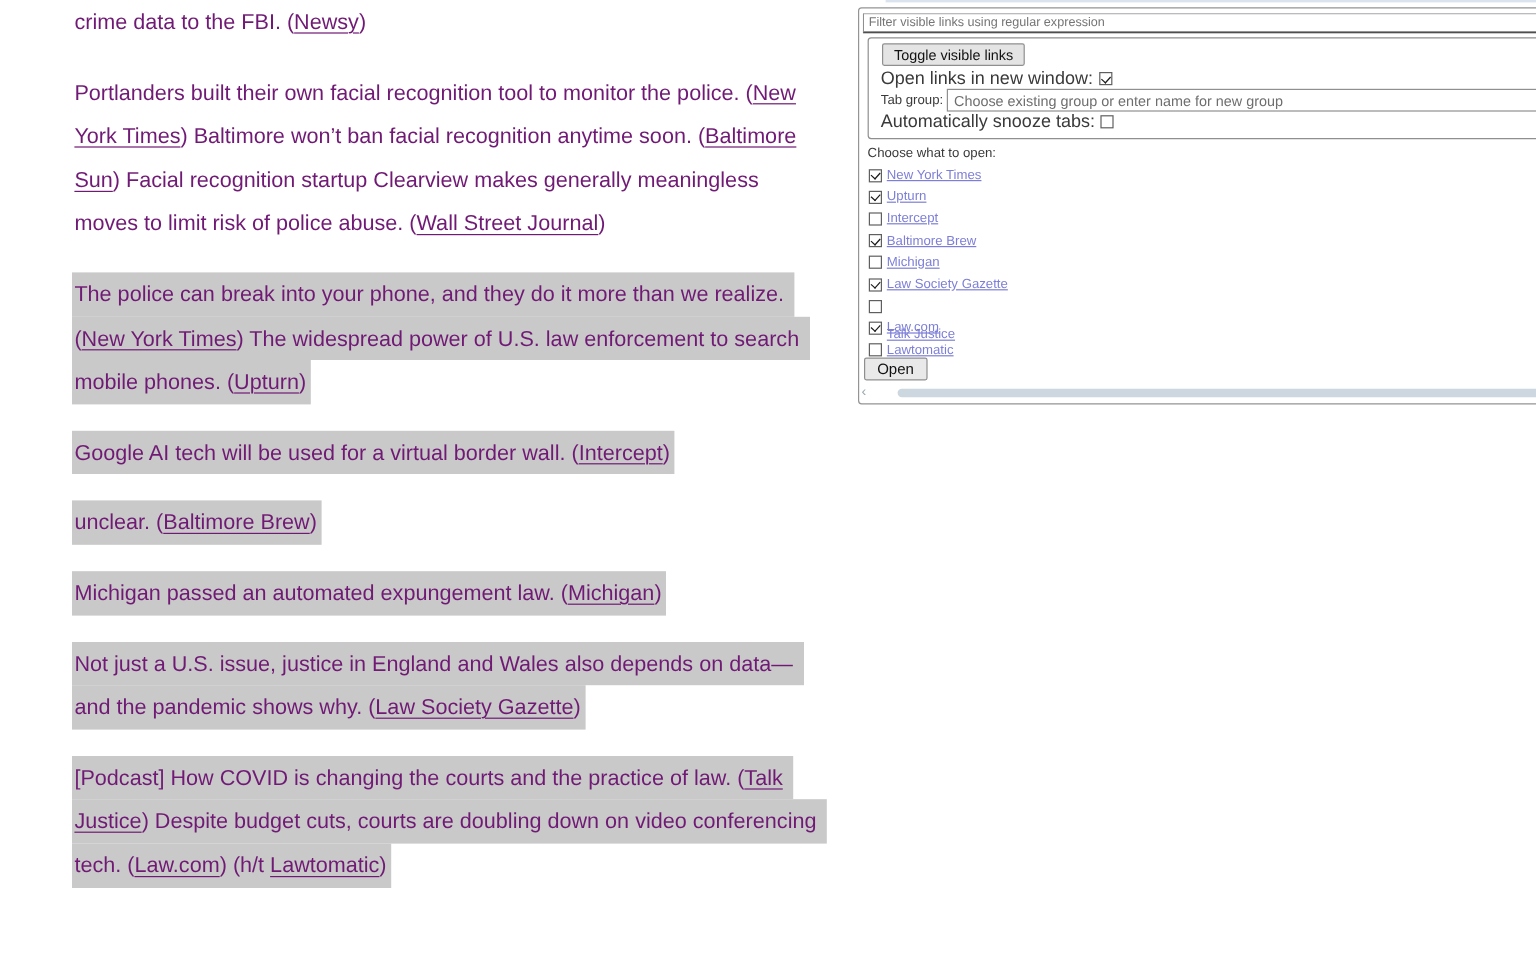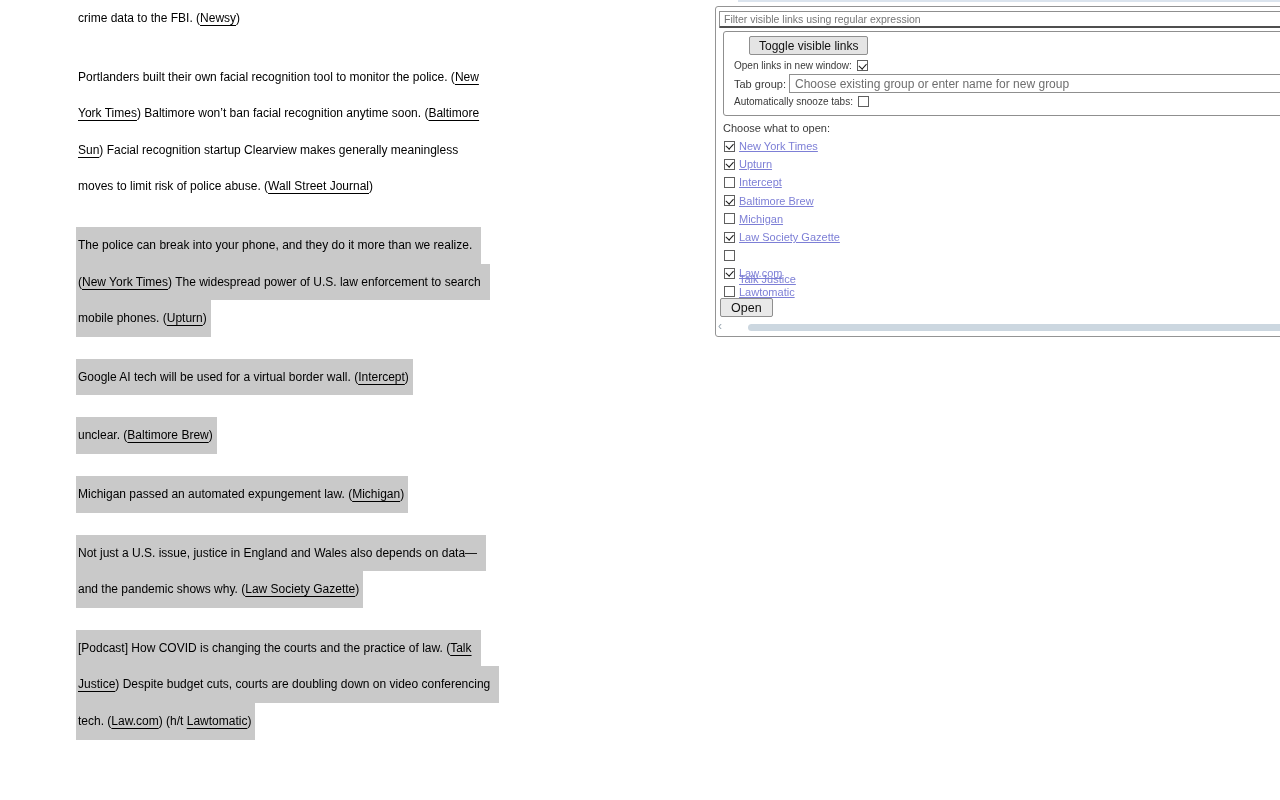--- a/index.html
+++ b/index.html
@@ -3,22 +3,22 @@
 <meta charset="utf-8">
 <style>
   html,body{margin:0;padding:0}
   body{
     width:1280px;height:800px;overflow:hidden;position:relative;
     background:#ffffff;font-family:"Liberation Sans",sans-serif;
   }
 
   
   .article{
-    position:absolute;left:78px;top:0;width:730px;
-    font-size:12px;line-height:36.6px;color:#000000;
+    position:absolute;left:62px;top:0;width:730px;
+    font-size:18px;line-height:36.6px;color:#701a75;
   }
   .para{margin:0 0 22px 0}
   .line{white-space:pre;width:fit-content}
   .para.hl .line{
     background:#c9c9c9;
     margin-left:-2px;padding-left:2px;padding-right:4px;
   }
   .para.hl .line.cont{padding-right:9px}
   .alink{
     color:inherit;text-decoration:underline;text-decoration-thickness:1.3px;
@@ -39,26 +39,26 @@
     box-sizing:border-box;border:1px solid #8f8f8f;border-bottom:2px solid #4f4f4f;
     border-radius:1px;padding:0 4px;font-family:inherit;font-size:10.5px;color:#333;
   }
   .filter-input::placeholder{color:#757575;opacity:1}
   .groupbox{
     position:absolute;left:7px;top:24px;width:calc(100% - 8px);height:85px;
     box-sizing:border-box;border:1px solid #8f8f8f;border-radius:3px;
     padding:3px 0 0 10px;
   }
   .toggle-btn{
-    display:inline-block;height:19px;margin:1px 0 2px 15px;padding:0 9px;
+    display:inline-block;height:19px;margin:1px 0 2px 1px;padding:0 9px;
     background:#e4e4e4;border:1px solid #8f8f8f;border-radius:2px;
     font-family:inherit;font-size:12px;color:#111;cursor:pointer;
   }
   .opt-row{display:flex;align-items:center;height:15px;margin:1px 0}
-  .opt-row .lbl{font-size:10px;color:#3a3a3a}
+  .opt-row .lbl{font-size:15px;color:#3a3a3a}
   .tab-row{display:flex;align-items:center;height:19px;margin:1px 0}
   .tab-input{
     flex:1;height:19px;box-sizing:border-box;margin-left:3px;
     border:1px solid #8f8f8f;padding:0 5px;font-family:inherit;font-size:12px;color:#333;
   }
   .tab-input::placeholder{color:#6e6e6e;opacity:1}
 
   .cb{
     display:inline-block;width:11px;height:11px;box-sizing:border-box;
     border:1px solid #5f5f5f;background:#fff;position:relative;flex:none;cursor:pointer;

